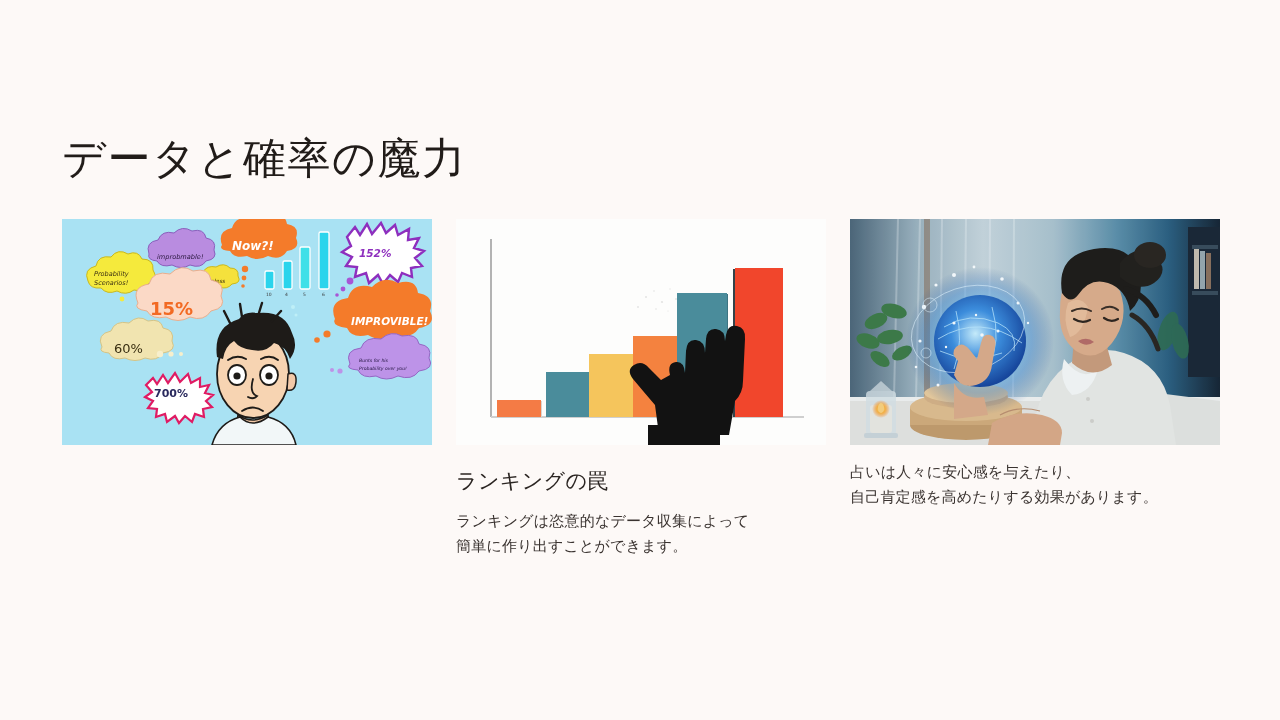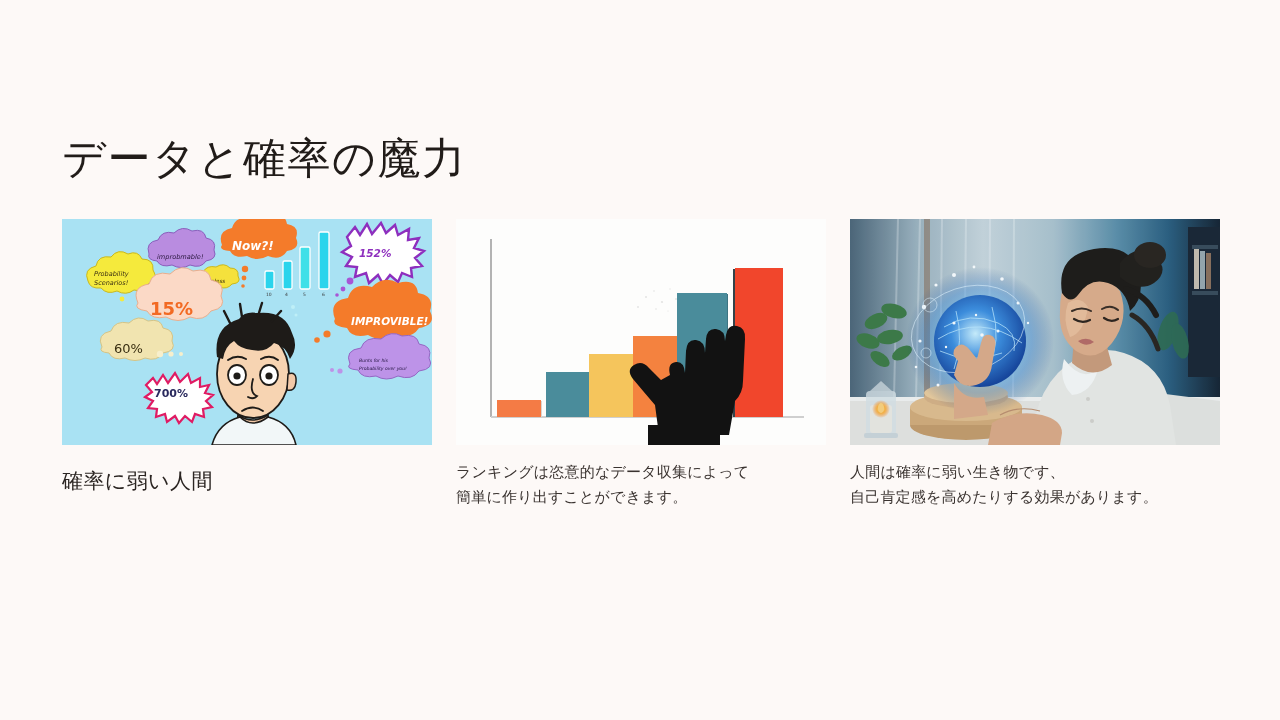--- a/index.html
+++ b/index.html
@@ -198,21 +198,20 @@
             <circle cx="207" cy="157" r="3.6" fill="#1E1B18"></circle>
 
             <path d="M191 160 q-4 14 4 17 q-4 4 -9 1" stroke="#1E1B18" stroke-width="1.8" fill="none" stroke-linecap="round"></path>
 
             <path d="M180 192 q11 -7 21 0" stroke="#1E1B18" stroke-width="1.8" fill="none" stroke-linecap="round"></path>
           </g>
         </g>
       </svg>
     </div>
 
-    <div class="card-heading">確率に弱い人間</div>
   </div>
 
   <div class="card">
 
     <div class="card-figure">
       <svg viewBox="0 0 370 226" preserveAspectRatio="xMidYMid slice" aria-hidden="true">
         <defs>
           <clipPath id="c2">
               <rect x="0" y="0" width="370" height="226"></rect>
             </clipPath>
@@ -267,20 +266,21 @@
                      l-4 -30
                      q-12 -14 -22 -26
                      q-7 -9 1 -14 q8 -5 15 3
                      l12 12 z"></path>
             <rect x="192" y="206" width="72" height="22"></rect>
           </g>
         </g>
       </svg>
     </div>
 
+    <div class="card-heading">ランキングの罠</div>
     <div class="card-body">ランキングは恣意的なデータ収集によって
 簡単に作り出すことができます。</div>
   </div>
 
   <div class="card">
 
     <div class="card-figure">
       <svg viewBox="0 0 370 226" preserveAspectRatio="xMidYMid slice" aria-hidden="true">
         <defs>
           <clipPath id="c3">
@@ -447,17 +447,17 @@
               <path d="M142 204 q24 -14 50 -8 q20 5 20 18 l-2 12 l-72 0z"></path>
               <path d="M150 196 q18 -10 40 -4" stroke="#C08F6C" stroke-width="1.2" fill="none"></path>
             </g>
           </g>
 
           <rect x="0" y="0" width="370" height="226" fill="#1E6FA8" opacity="0.06"></rect>
         </g>
       </svg>
     </div>
 
-    <div class="card-body">人間は確率に弱い生き物です、
+    <div class="card-body">占いは人々に安心感を与えたり、
 自己肯定感を高めたりする効果があります。</div>
   </div>
 
 </div>
 
 </body></html>

